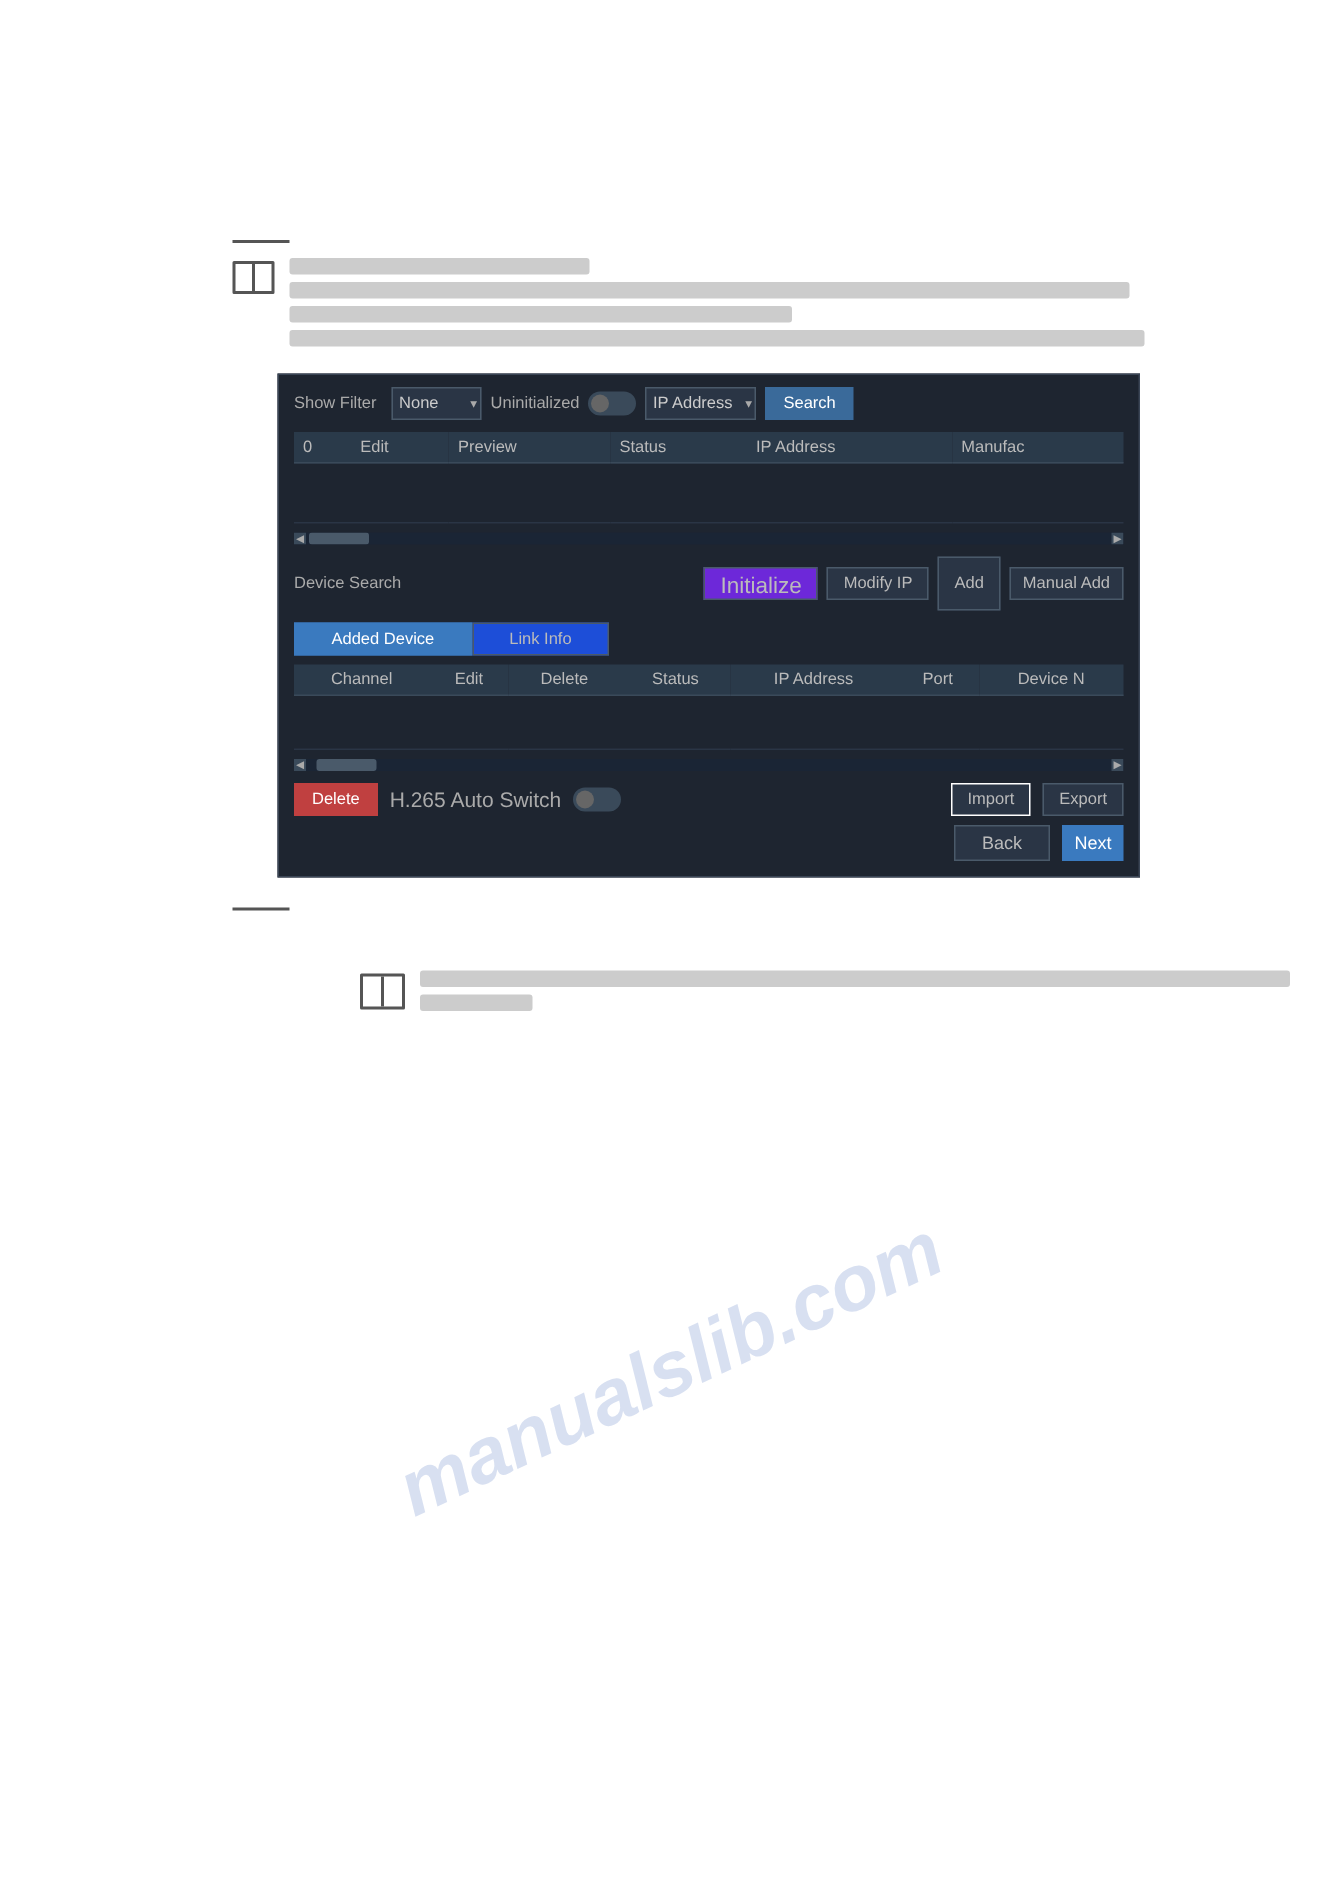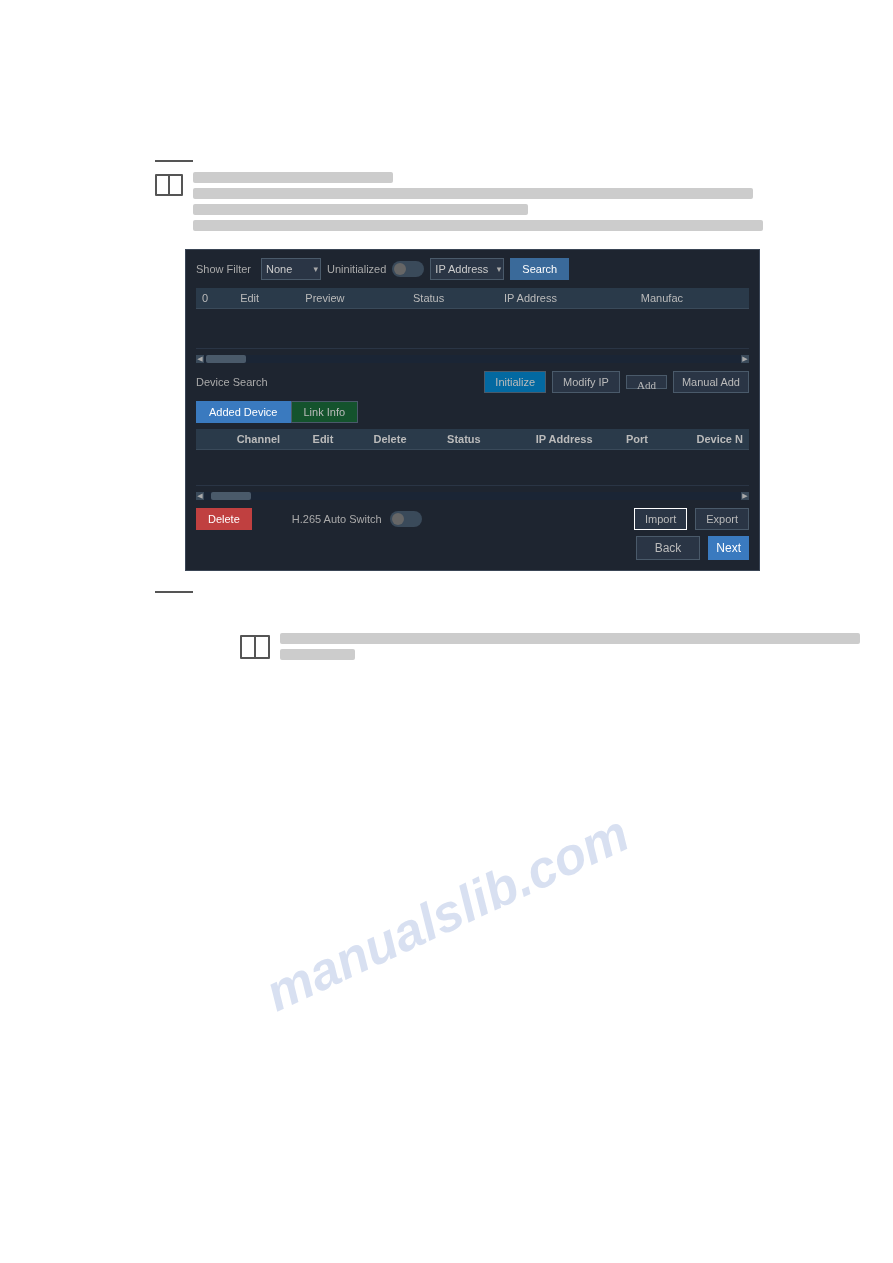--- a/index.html
+++ b/index.html
@@ -262,94 +262,93 @@
       align-items: center;
       gap: 6px;
       margin-bottom: 8px;
     }
     .device-search-label {
       color: #aaa;
       font-size: 11px;
       flex: 1;
     }
     .init-btn {
-      background: #0369a1;
+      background: #6d28d9;
       color: #bbb;
       border: 1px solid #4a5a6a;
       padding: 3px 10px;
-      font-size: 11px;
+      font-size: 15px;
       height: 22px;
       cursor: pointer;
     }
     .modify-btn {
       background: #2a3545;
       color: #bbb;
       border: 1px solid #4a5a6a;
       padding: 3px 10px;
       font-size: 11px;
       height: 22px;
       cursor: pointer;
     }
     .add-btn {
       background: #2a3545;
       color: #bbb;
       border: 1px solid #4a5a6a;
       padding: 3px 10px;
       font-size: 11px;
-      height: 14px;
-      cursor: pointer;
-      font-family: Liberation Serif, serif;
+      height: 36px;
+      cursor: pointer;
     }
     .manual-add-btn {
       background: #2a3545;
       color: #bbb;
       border: 1px solid #4a5a6a;
       padding: 3px 8px;
       font-size: 11px;
       height: 22px;
       cursor: pointer;
     }
 
     
     .tabs-row {
       display: flex;
       gap: 0;
       margin-bottom: 6px;
     }
     .tab {
-      padding: 4px 12px;
+      padding: 4px 24px;
       font-size: 11px;
       cursor: pointer;
       border: 1px solid #4a5a6a;
       text-align: center;
     }
     .tab.active {
       background: #3a7abf;
       color: #fff;
       border-color: #3a7abf;
     }
     .tab.inactive {
-      background: #14532d;
+      background: #1d4ed8;
       color: #bbb;
     }
 
     
     .added-table {
       width: 100%;
       border-collapse: collapse;
       font-size: 11px;
       margin-bottom: 6px;
     }
     .added-table th {
       background: #2a3a4a;
       color: #bbb;
       padding: 4px 6px;
-      text-align: right;
+      text-align: center;
       border-bottom: 1px solid #3a4a5a;
-      font-weight: bold;
+      font-weight: normal;
     }
     .added-table td {
       padding: 3px 6px;
       border-bottom: 1px solid #2a3545;
       color: #aaa;
       height: 36px;
     }
 
     
     .bottom-action-row {
@@ -362,22 +361,21 @@
       background: #c04040;
       color: #fff;
       border: none;
       padding: 3px 12px;
       font-size: 11px;
       height: 22px;
       cursor: pointer;
     }
     .h265-label {
       color: #aaa;
-      font-size: 11px;
-      margin-left: 32px;
+      font-size: 14px;
     }
     .toggle-off {
       width: 32px;
       height: 16px;
       background: #3a4a5a;
       border-radius: 8px;
       position: relative;
       display: inline-block;
     }
     .toggle-off::after {

